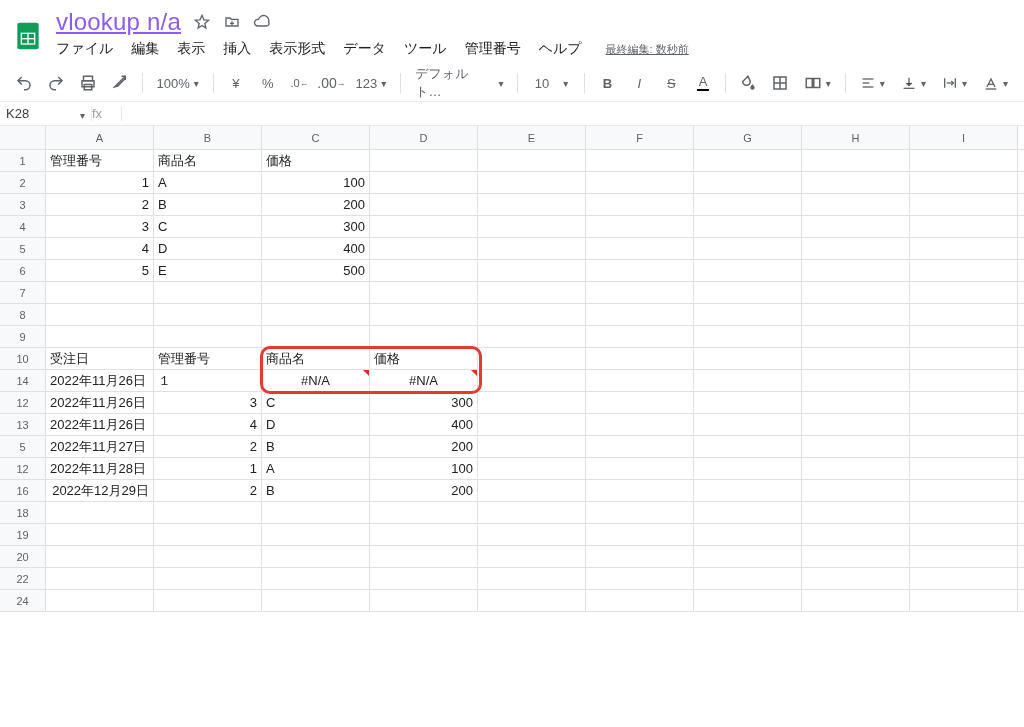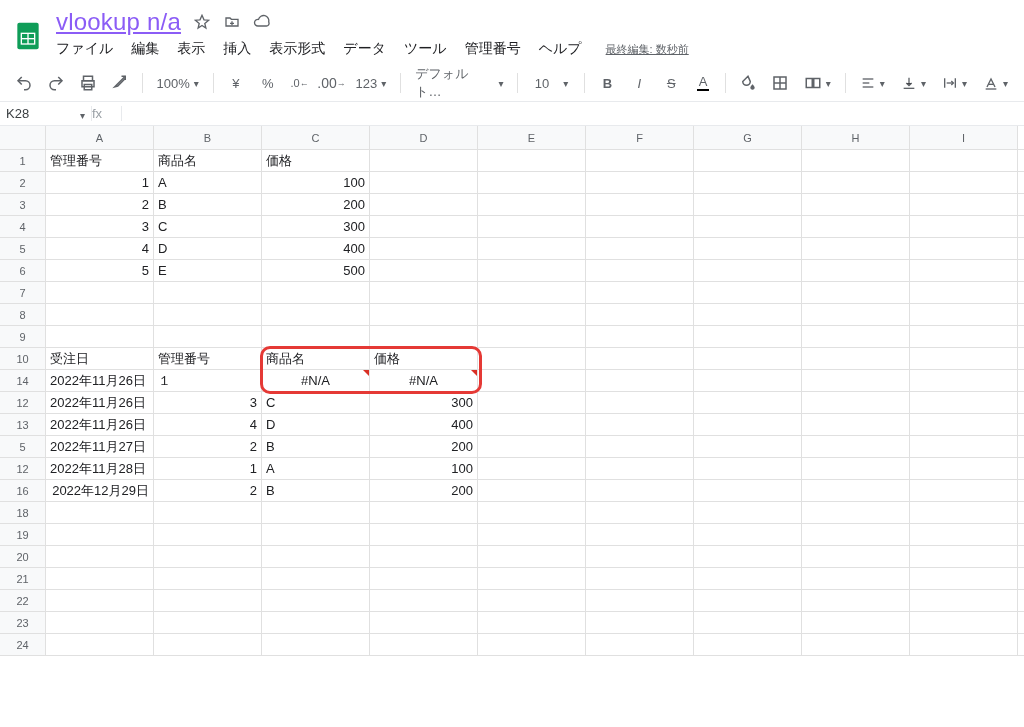--- a/index.html
+++ b/index.html
@@ -502,56 +502,32 @@
         <div class="cell cB"></div>
         <div class="cell cC"></div>
         <div class="cell cD"></div>
         <div class="cell cE"></div>
         <div class="cell cF"></div>
         <div class="cell cG"></div>
         <div class="cell cH"></div>
         <div class="cell cI"></div>
       </div>
       <div class="row">
-        <div class="rh">21</div>
-        <div class="cell cA"></div>
-        <div class="cell cB"></div>
-        <div class="cell cC"></div>
-        <div class="cell cD"></div>
-        <div class="cell cE"></div>
-        <div class="cell cF"></div>
-        <div class="cell cG"></div>
-        <div class="cell cH"></div>
-        <div class="cell cI"></div>
-      </div>
-      <div class="row">
         <div class="rh">22</div>
         <div class="cell cA"></div>
         <div class="cell cB"></div>
         <div class="cell cC"></div>
         <div class="cell cD"></div>
         <div class="cell cE"></div>
         <div class="cell cF"></div>
         <div class="cell cG"></div>
         <div class="cell cH"></div>
         <div class="cell cI"></div>
       </div>
       <div class="row">
-        <div class="rh">23</div>
-        <div class="cell cA"></div>
-        <div class="cell cB"></div>
-        <div class="cell cC"></div>
-        <div class="cell cD"></div>
-        <div class="cell cE"></div>
-        <div class="cell cF"></div>
-        <div class="cell cG"></div>
-        <div class="cell cH"></div>
-        <div class="cell cI"></div>
-      </div>
-      <div class="row">
         <div class="rh">24</div>
         <div class="cell cA"></div>
         <div class="cell cB"></div>
         <div class="cell cC"></div>
         <div class="cell cD"></div>
         <div class="cell cE"></div>
         <div class="cell cF"></div>
         <div class="cell cG"></div>
         <div class="cell cH"></div>
         <div class="cell cI"></div>

